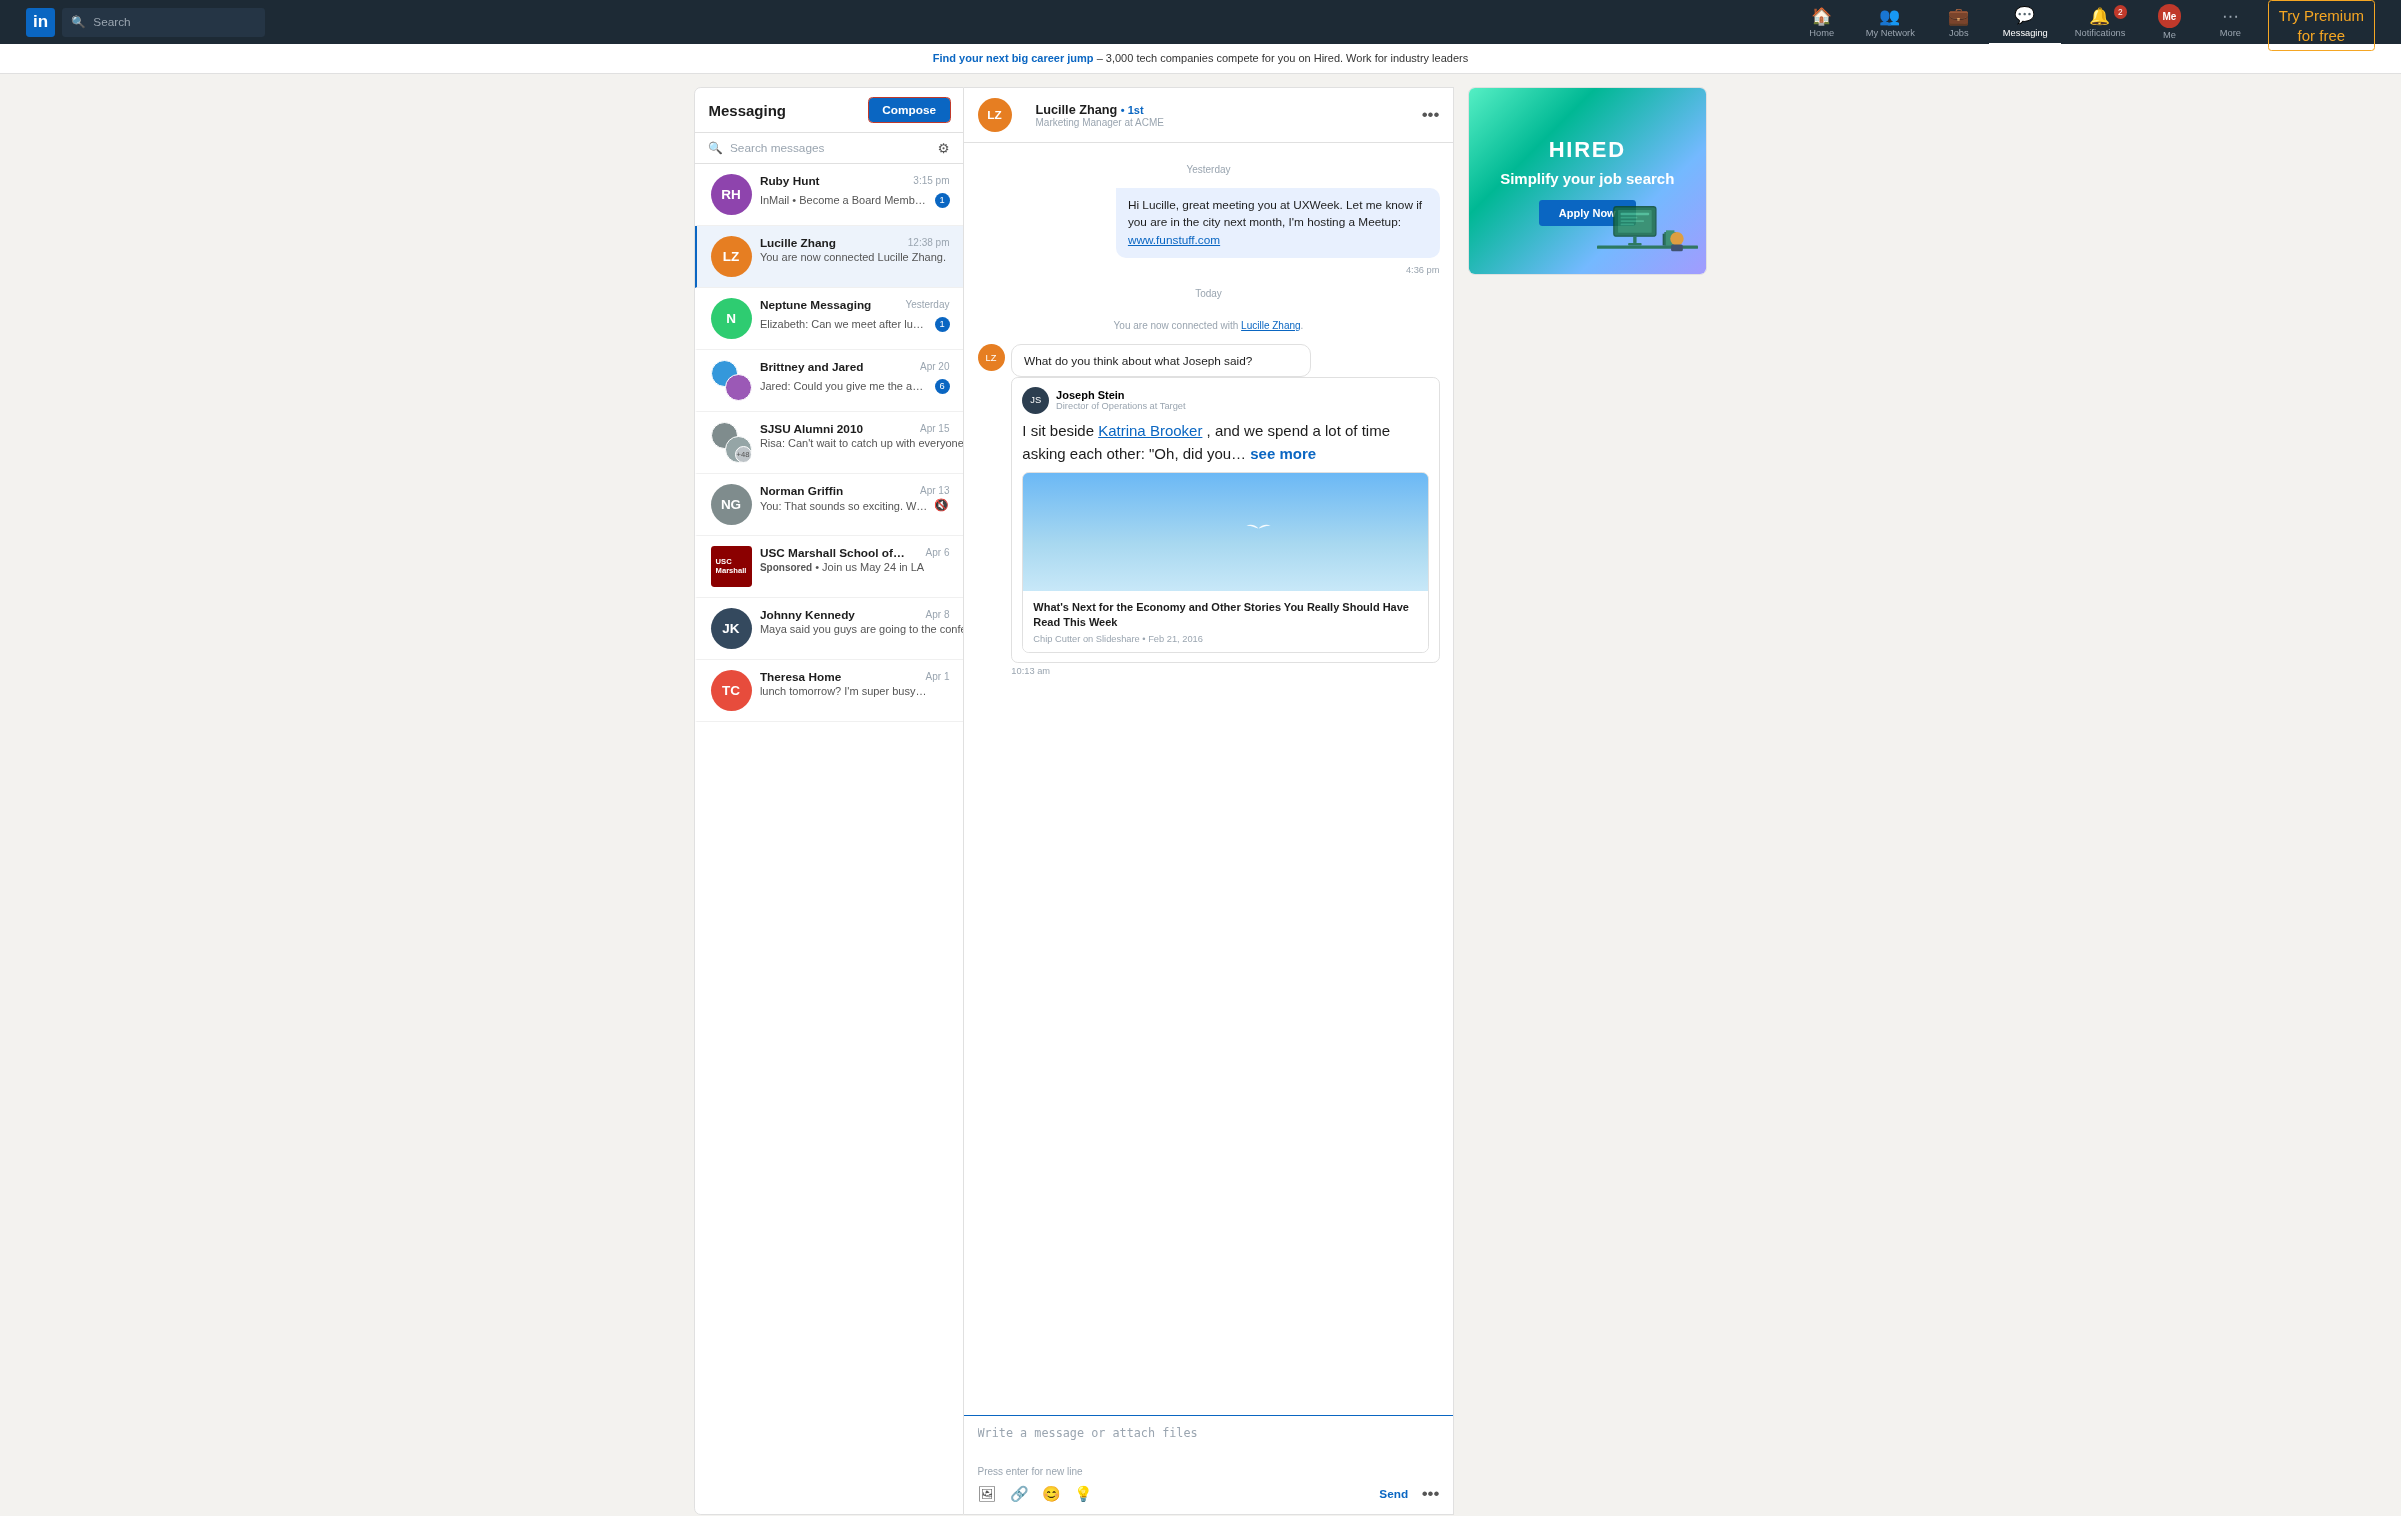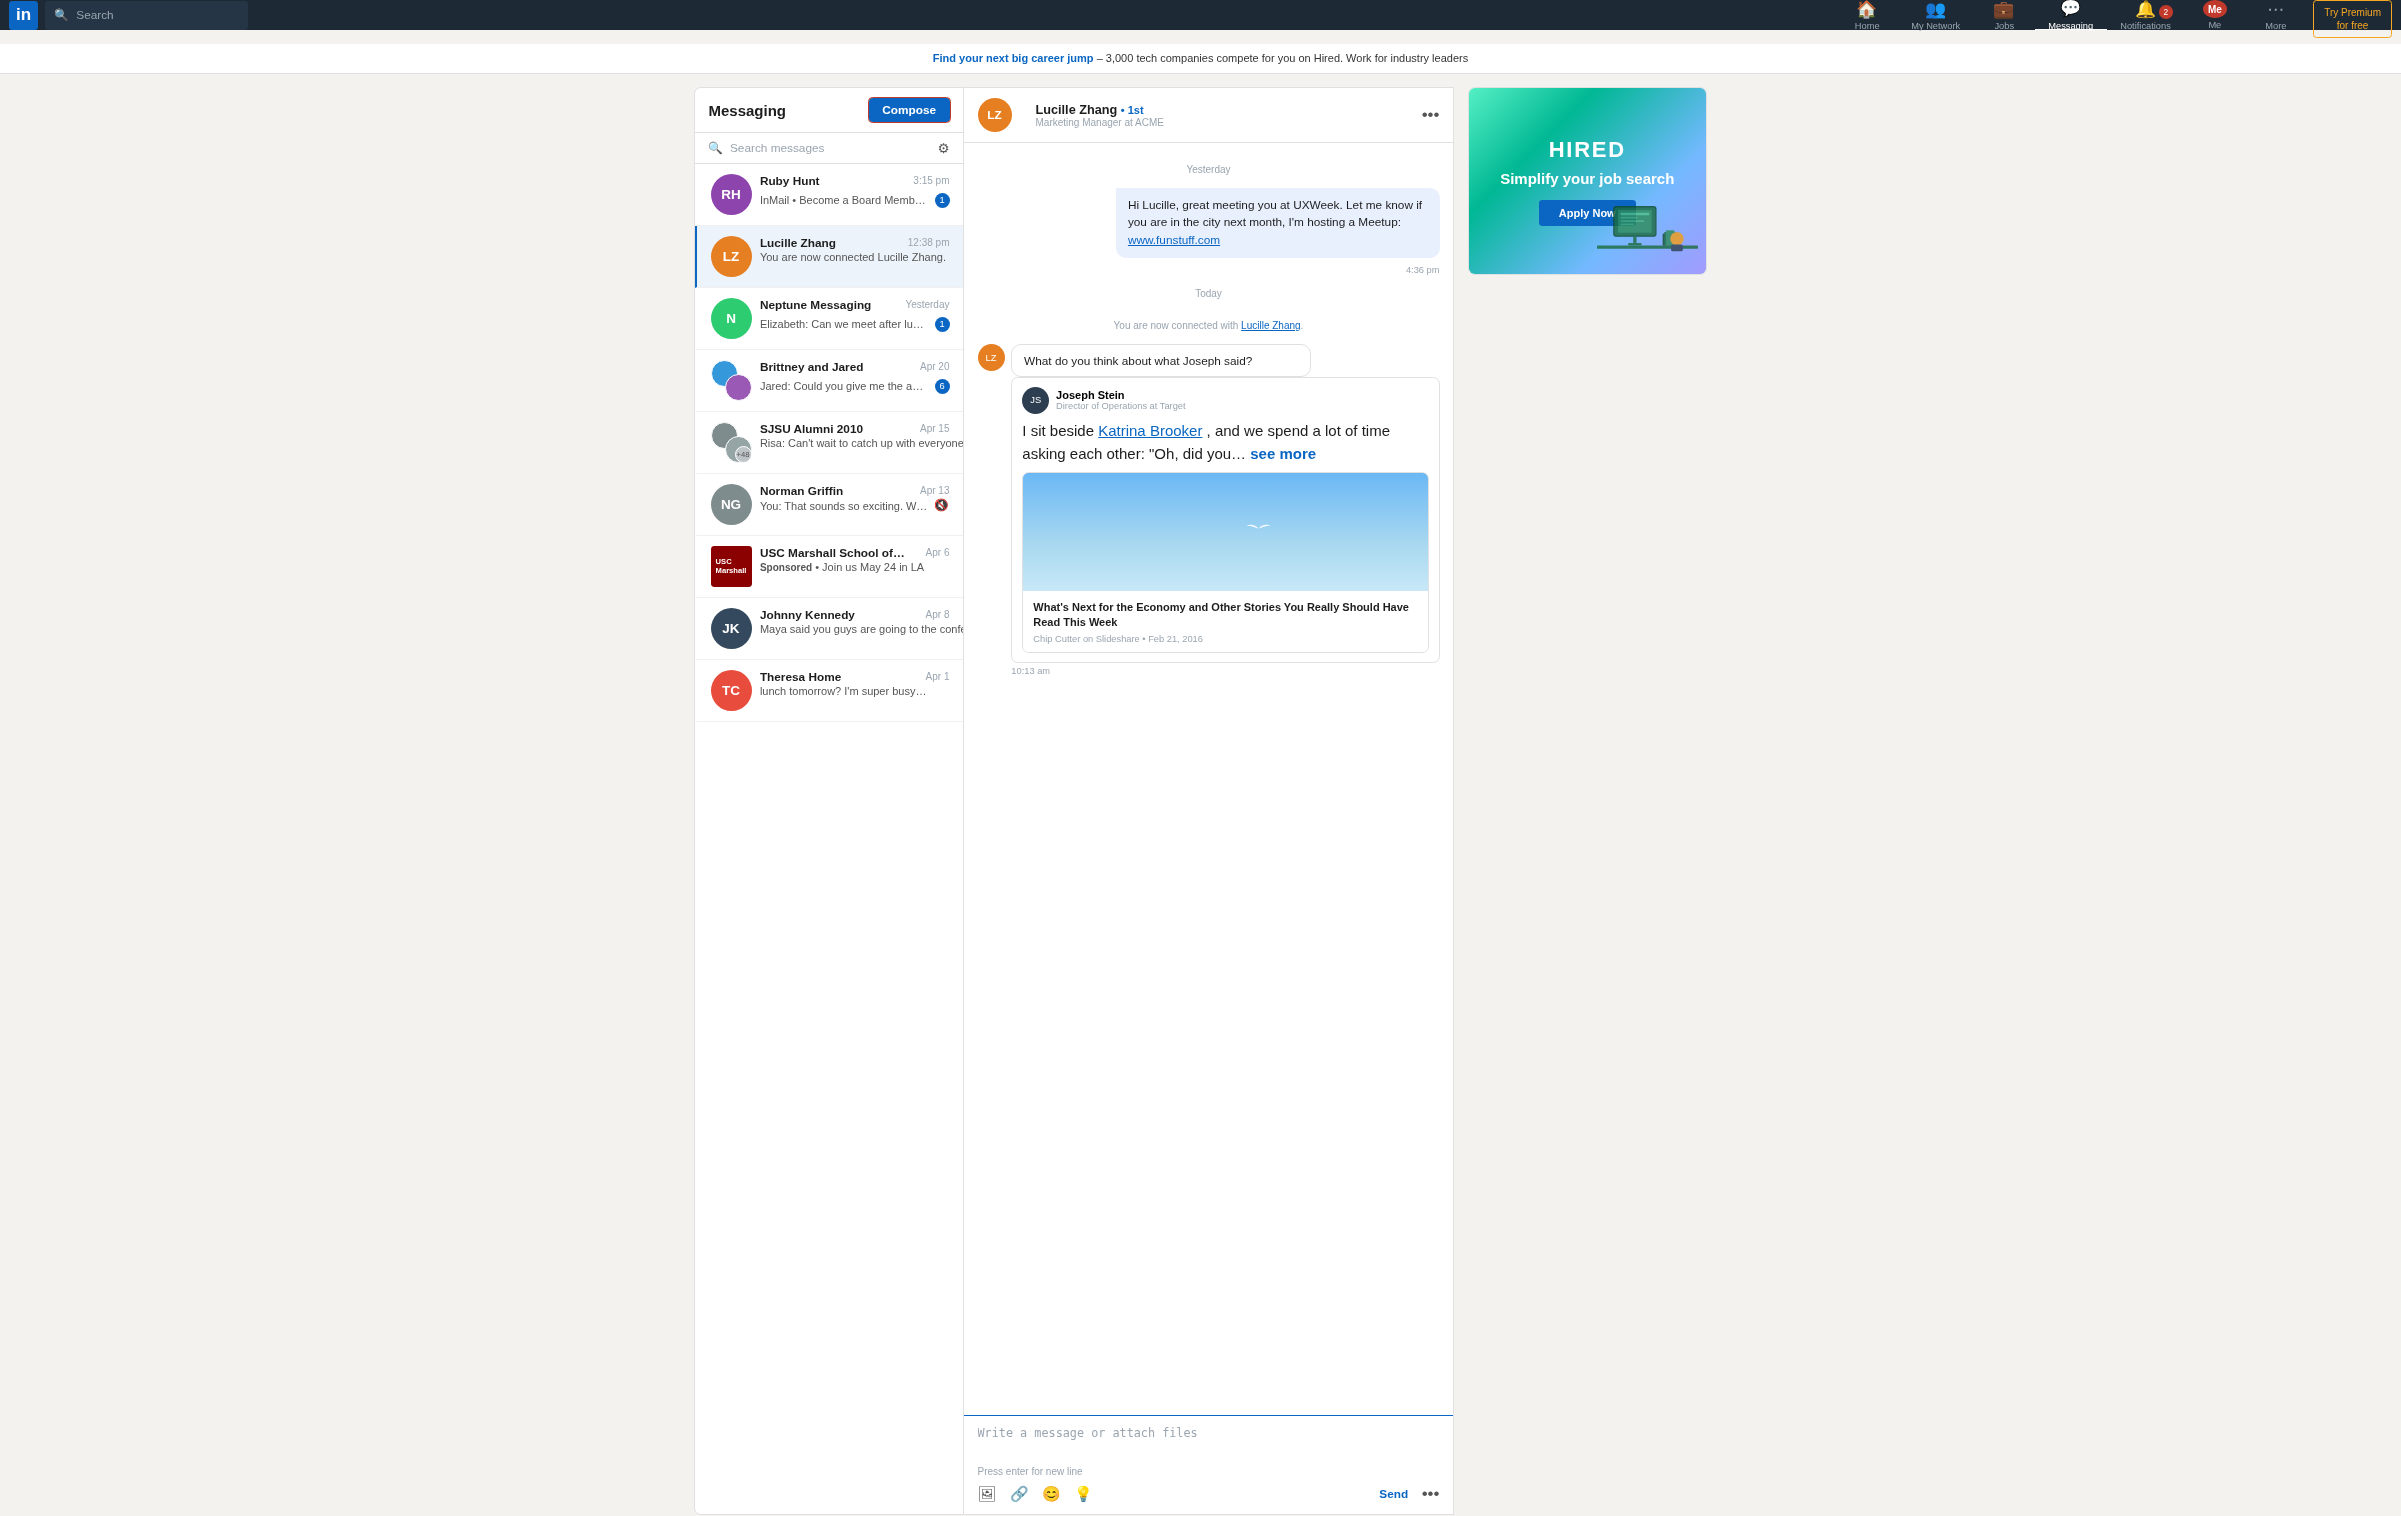--- a/index.html
+++ b/index.html
@@ -3,22 +3,22 @@
   <meta charset="utf-8">
   <style>
     * { box-sizing: border-box; margin: 0; padding: 0; }
     body { font-family: -apple-system, BlinkMacSystemFont, 'Segoe UI', Arial, sans-serif; background: #f3f2ef; font-size: 11.8px; }
 
     
     .navbar {
       background: #1d2a35;
       display: flex;
       align-items: center;
-      padding: 0 9px;
-      height: 30px;
+      padding: 0 26px;
+      height: 44px;
       position: fixed;
       top: 0; left: 0; right: 0;
       z-index: 100;
     }
     .navbar-logo {
       background: #0a66c2;
       width: 29px; height: 29px;
       border-radius: 3.4px;
       display: flex; align-items: center; justify-content: center;
       color: white; font-weight: 900; font-size: 17px;
@@ -61,21 +61,21 @@
       color: white;
       border-radius: 50%;
       width: 13.5px; height: 13.5px;
       font-size: 8.4px;
       display: flex; align-items: center; justify-content: center;
     }
     .nav-premium {
       display: flex; flex-direction: column; align-items: center; justify-content: center;
       padding: 5px 10px;
       color: #f5a623;
-      font-size: 10px;
+      font-size: 15px;
       cursor: pointer;
       border: 0.8px solid #f5a623;
       border-radius: 3.4px;
       margin: auto 0 auto 6.8px;
       line-height: 1.3;
       text-align: right;
     }
     .nav-avatar {
       width: 23.6px; height: 23.6px; border-radius: 50%;
       background: #c0392b;

